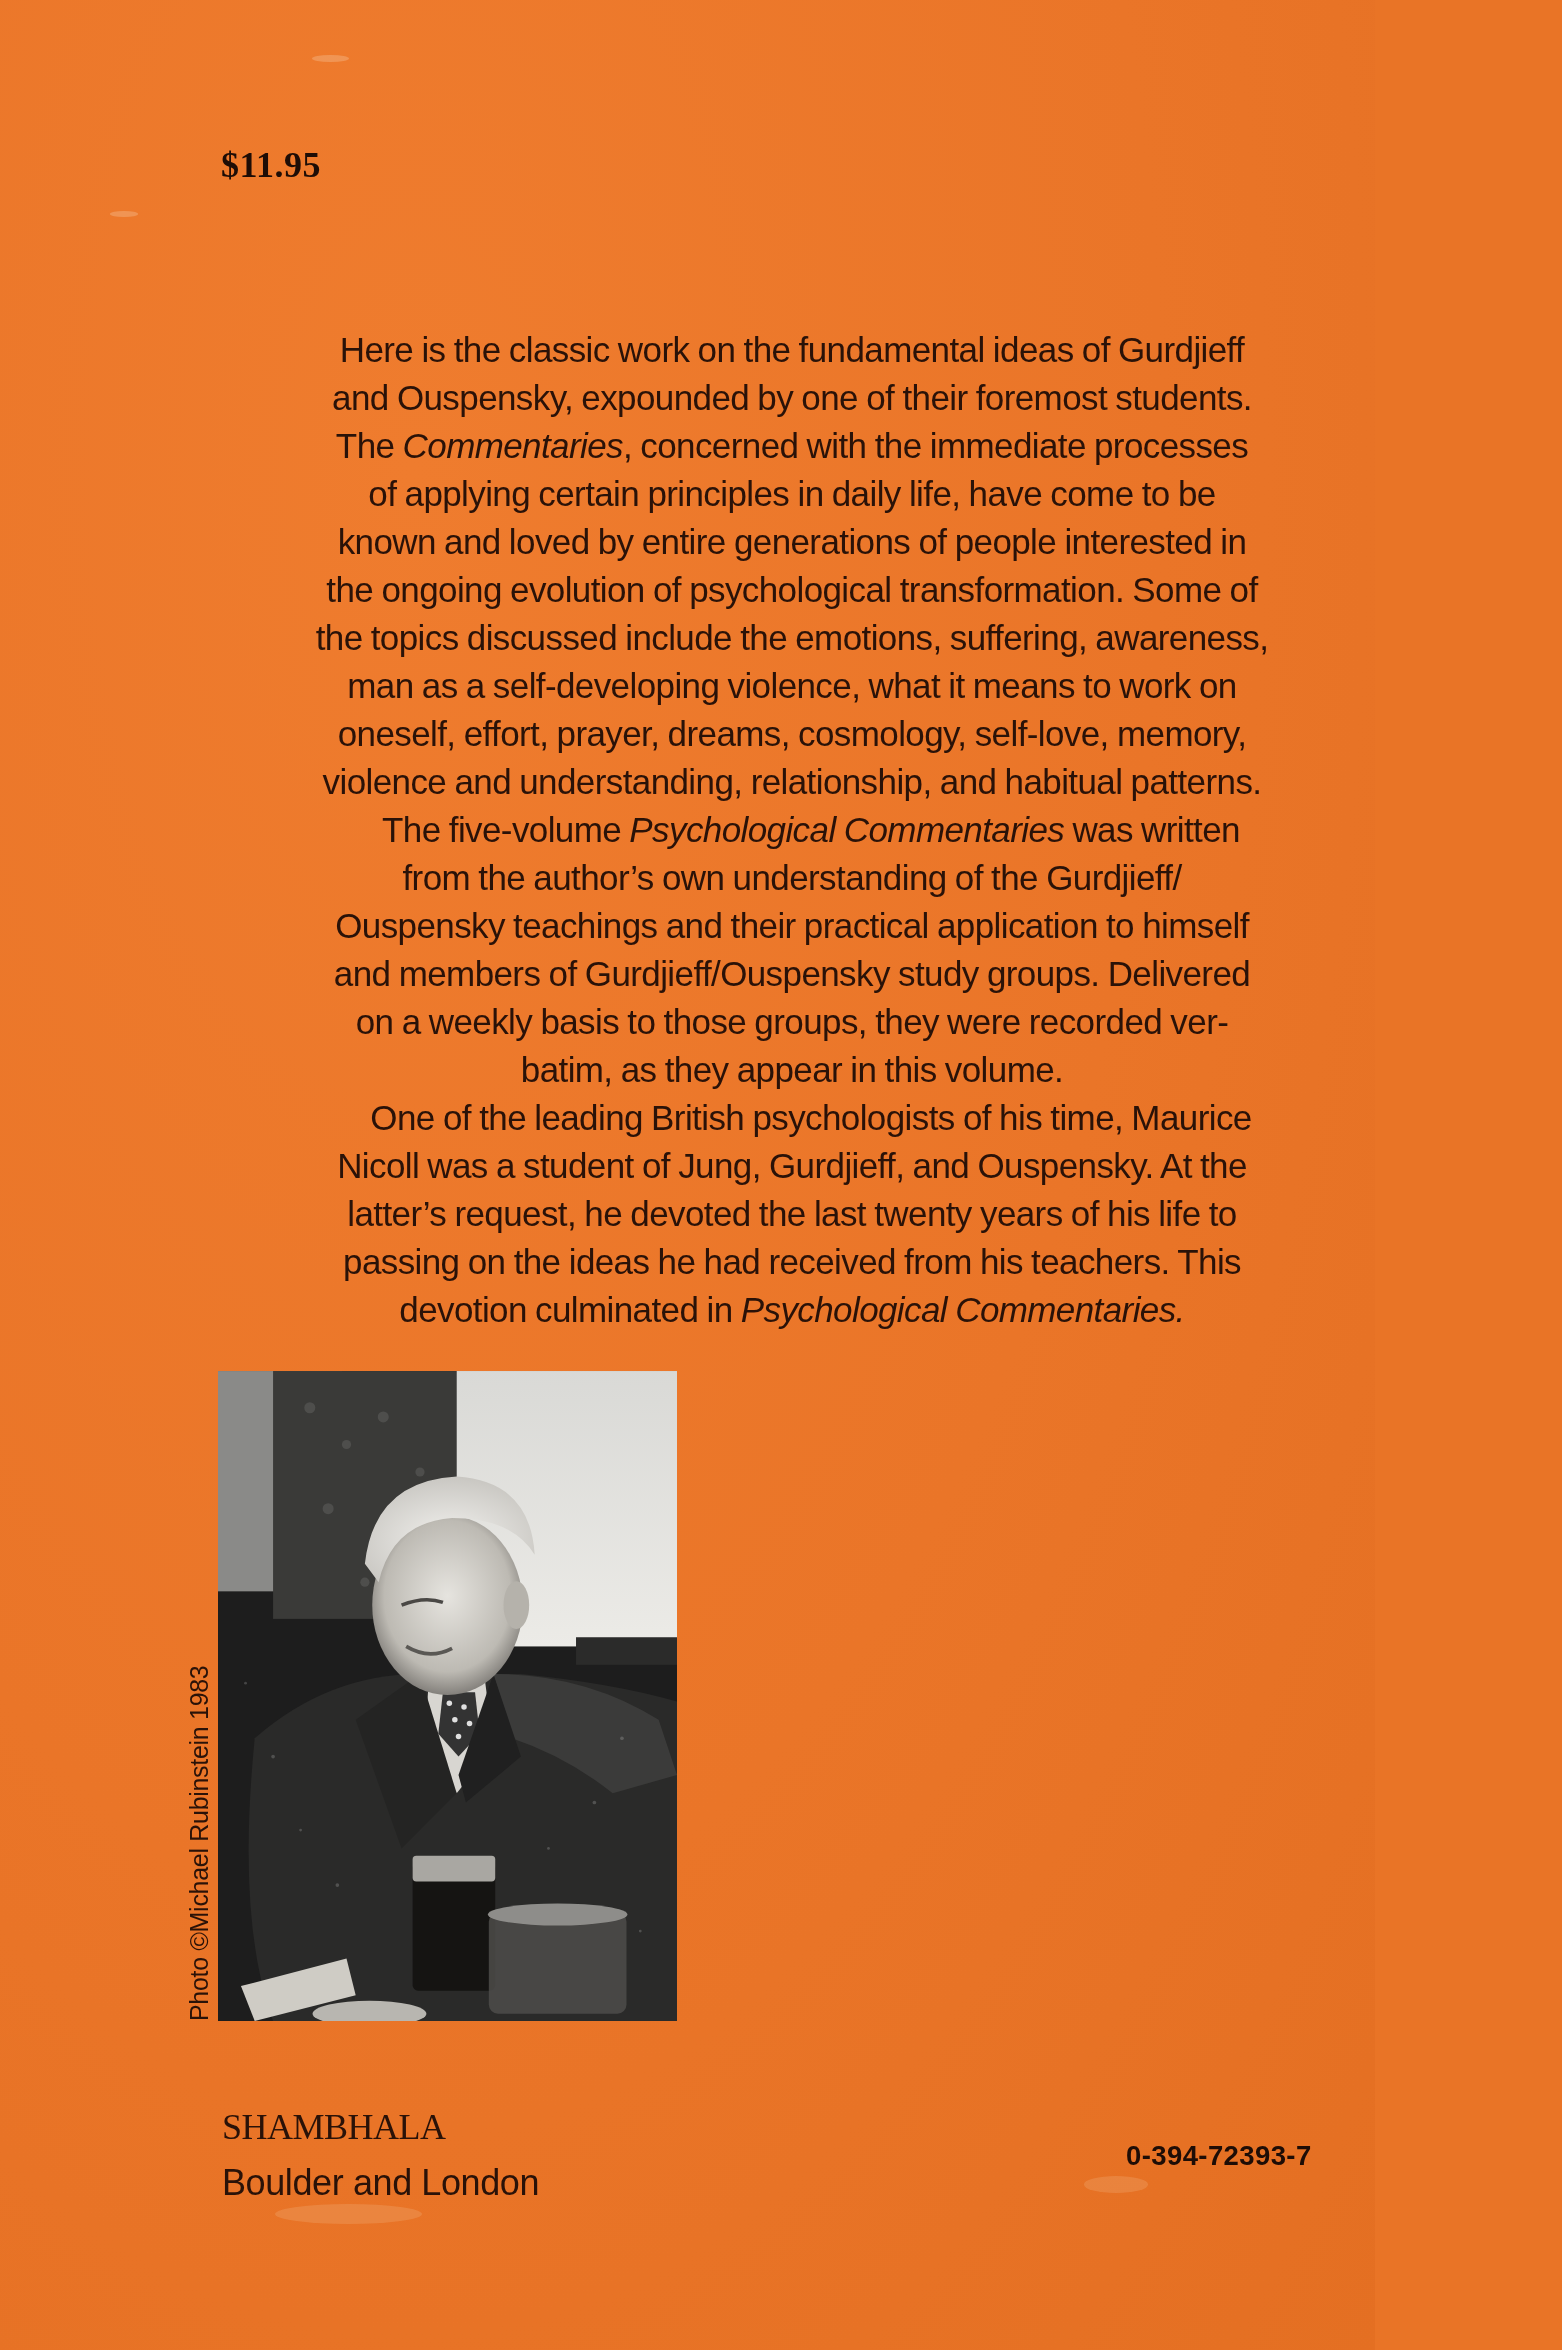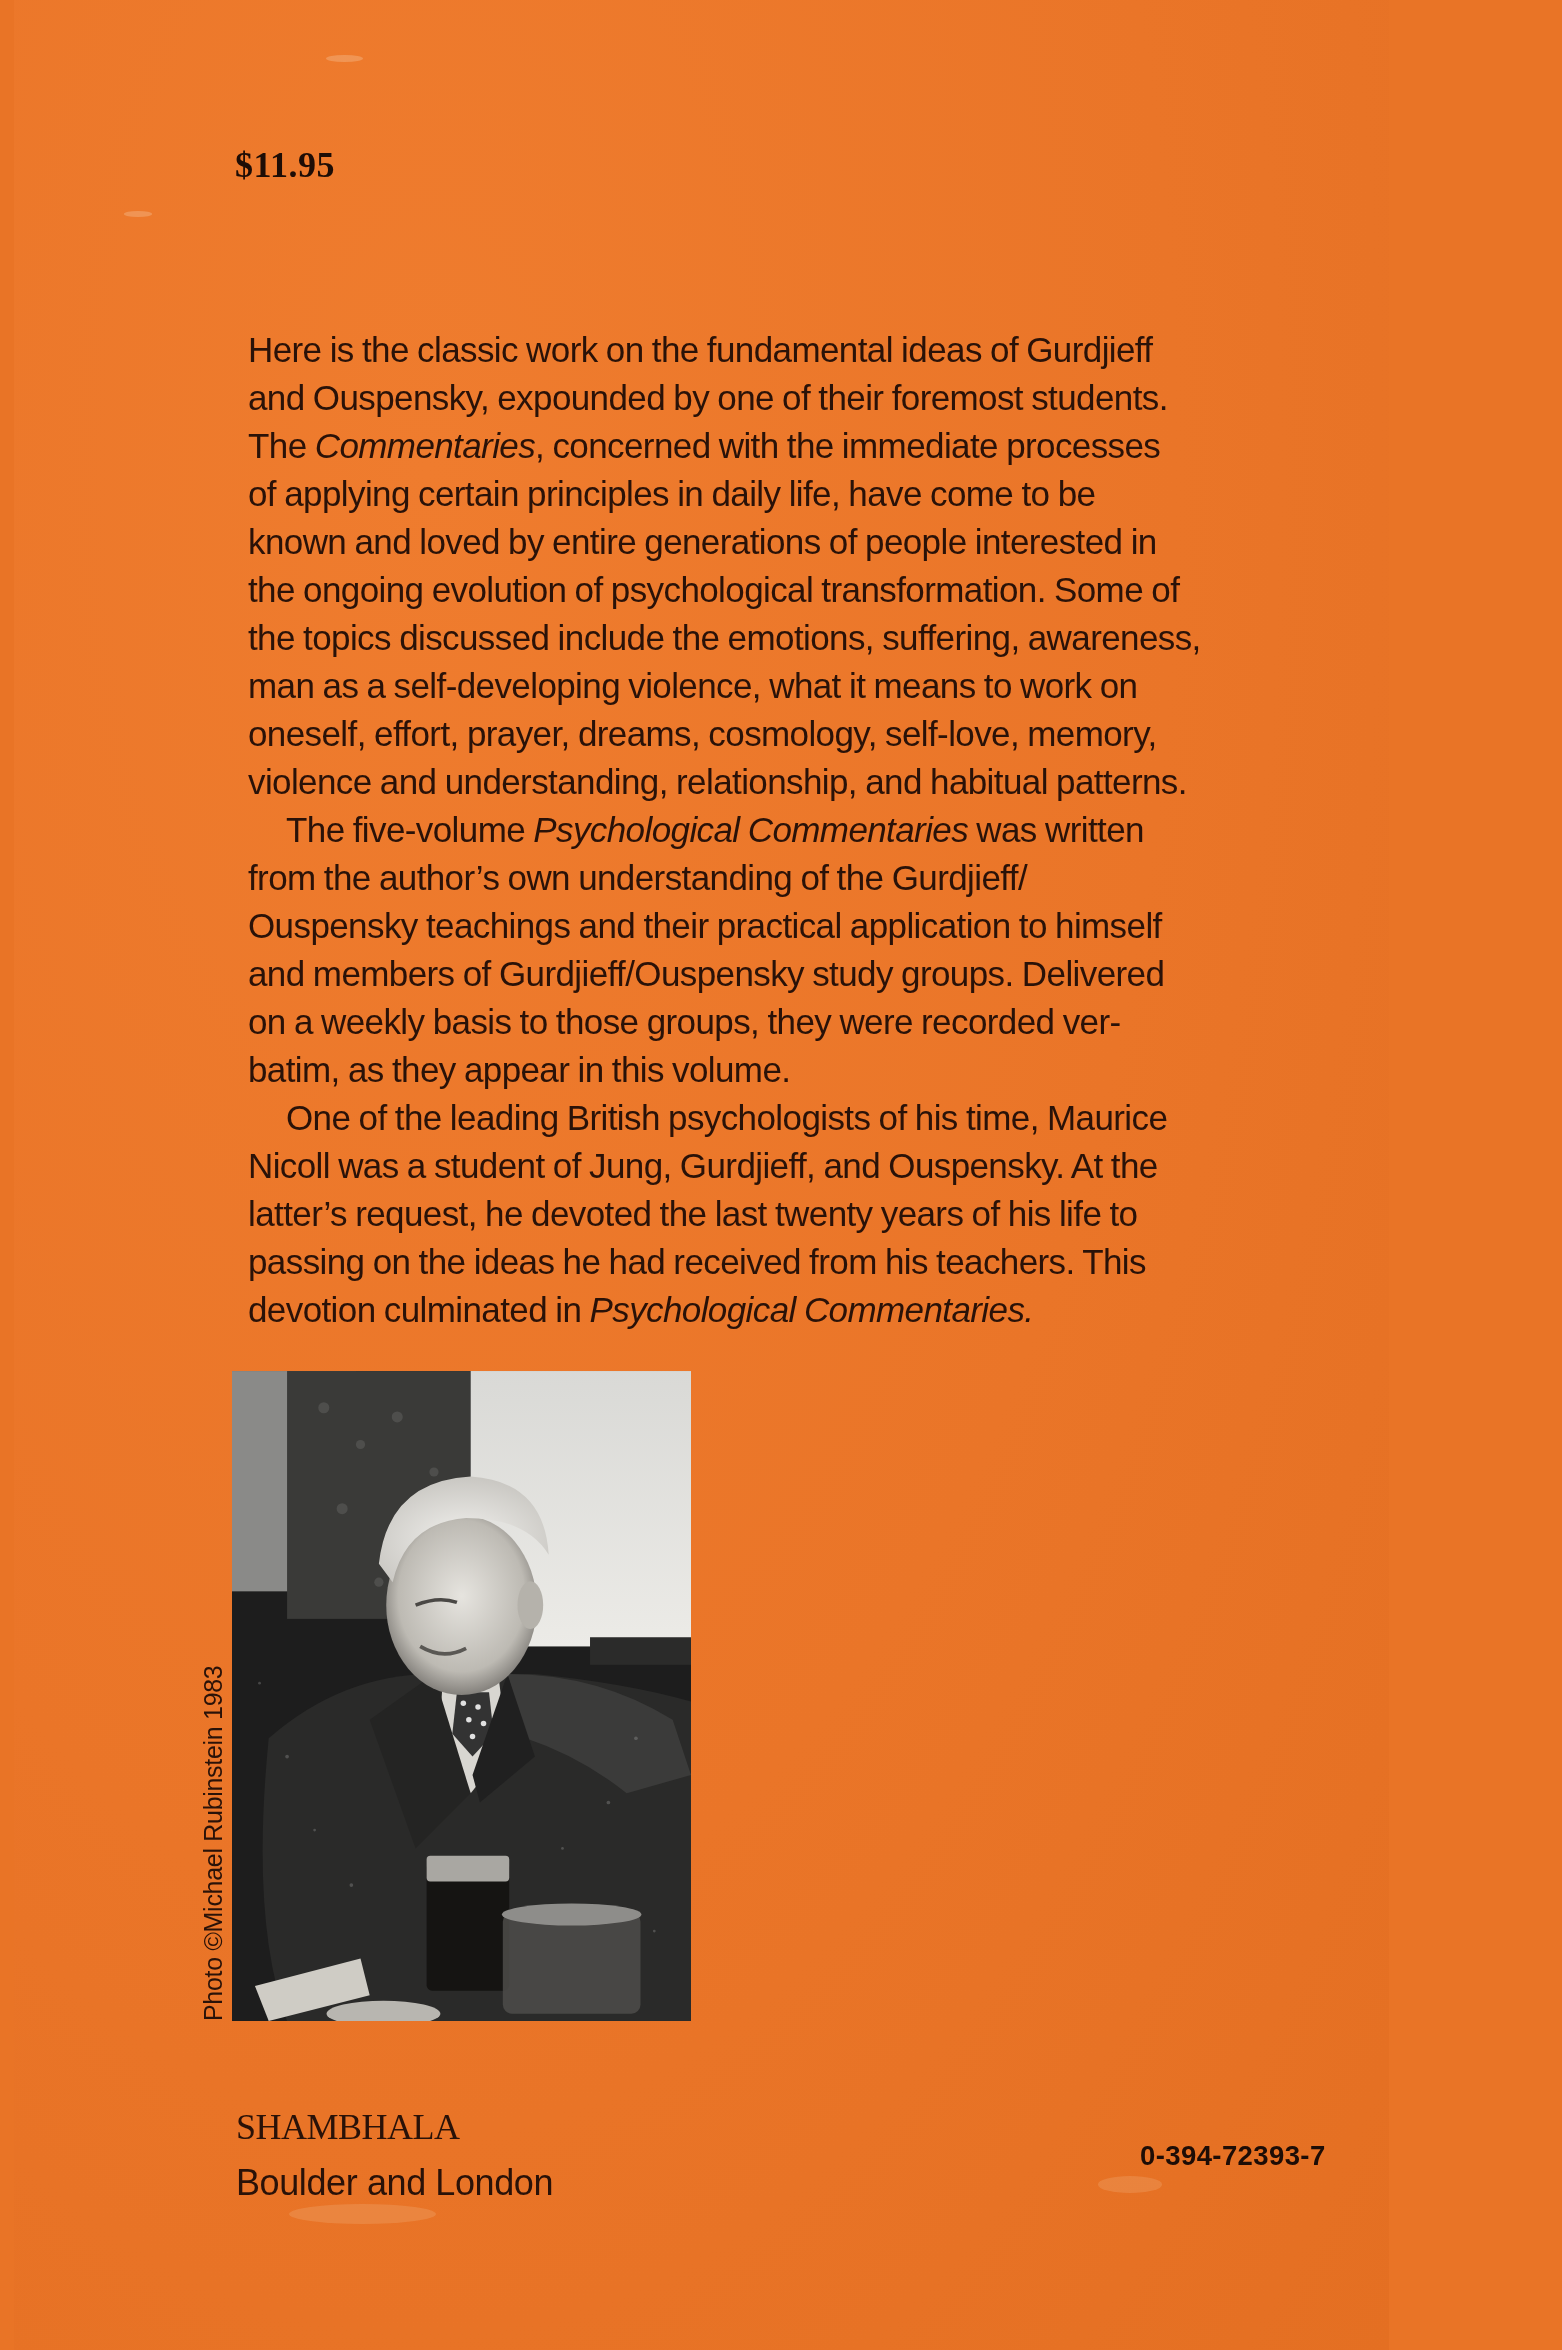--- a/index.html
+++ b/index.html
@@ -14,44 +14,44 @@
   }
   .cover {
     position: relative;
     width: 1375px;
     height: 2351px;
     background:
       linear-gradient(to right, rgba(0,0,0,0) 0px, rgba(0,0,0,0) 1506px, rgba(190,150,60,0.55) 1552px, rgba(170,140,80,0.85) 1563px),
       radial-gradient(ellipse at 30% 20%, #ef7c2e 0%, #ea7528 55%, #e46f22 100%);
     color: #2a1208;
     font-family: "Liberation Sans", "DejaVu Sans", sans-serif;
-    margin-left: 14px;
   }
   .wear {
     position: absolute;
     border-radius: 50%;
     background: rgba(245, 200, 160, 0.35);
     pointer-events: none;
   }
   .price {
     position: absolute;
     left: 221px;
     top: 145px;
     font-family: "Liberation Serif", "DejaVu Serif", serif;
     font-weight: bold;
     font-size: 36px;
     line-height: 40px;
     color: #1e0d06;
     letter-spacing: 0.5px;
   }
   .blurb {
     position: absolute;
-    left: 234px;
+    left: 218px;
     top: 326px;
     width: 1148px;
+    text-align: center;
   }
   .line {
     display: block;
     height: 48px;
     font-size: 35px;
     line-height: 48px;
     white-space: nowrap;
     color: #2a1208;
     transform-origin: left center;
     letter-spacing: -0.6px;

